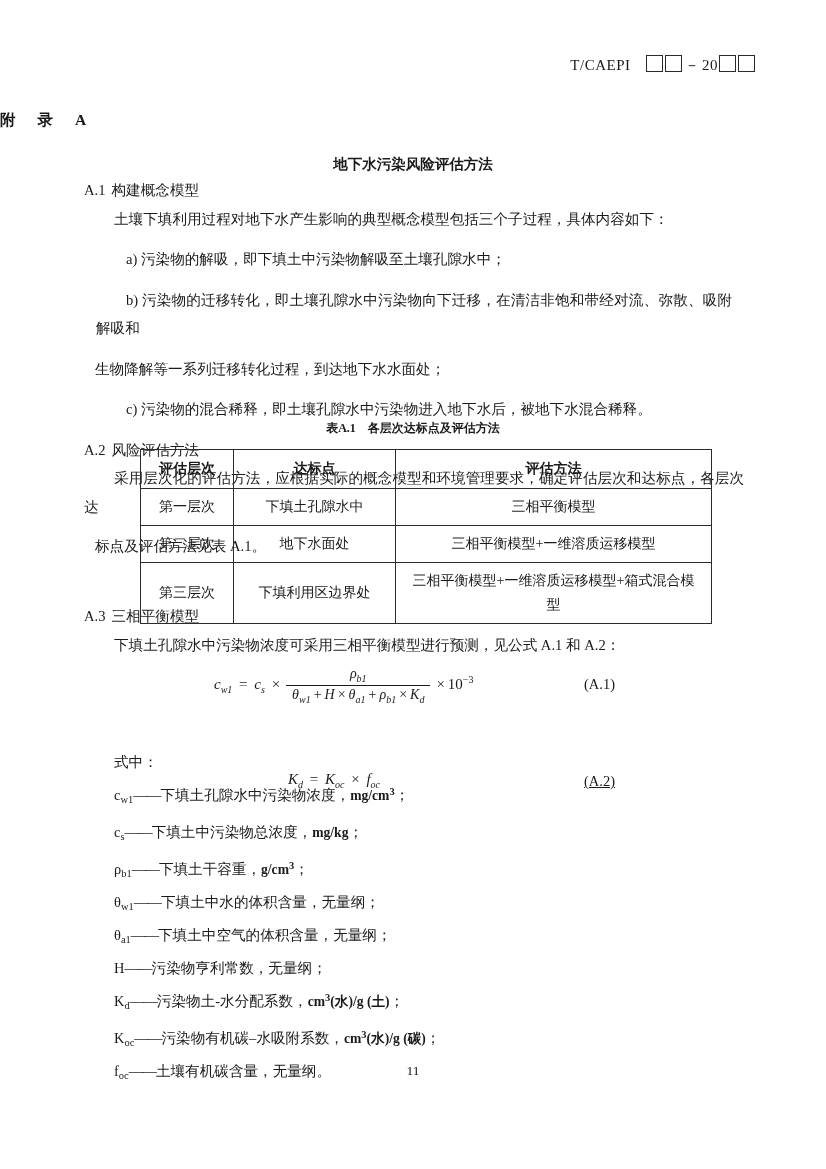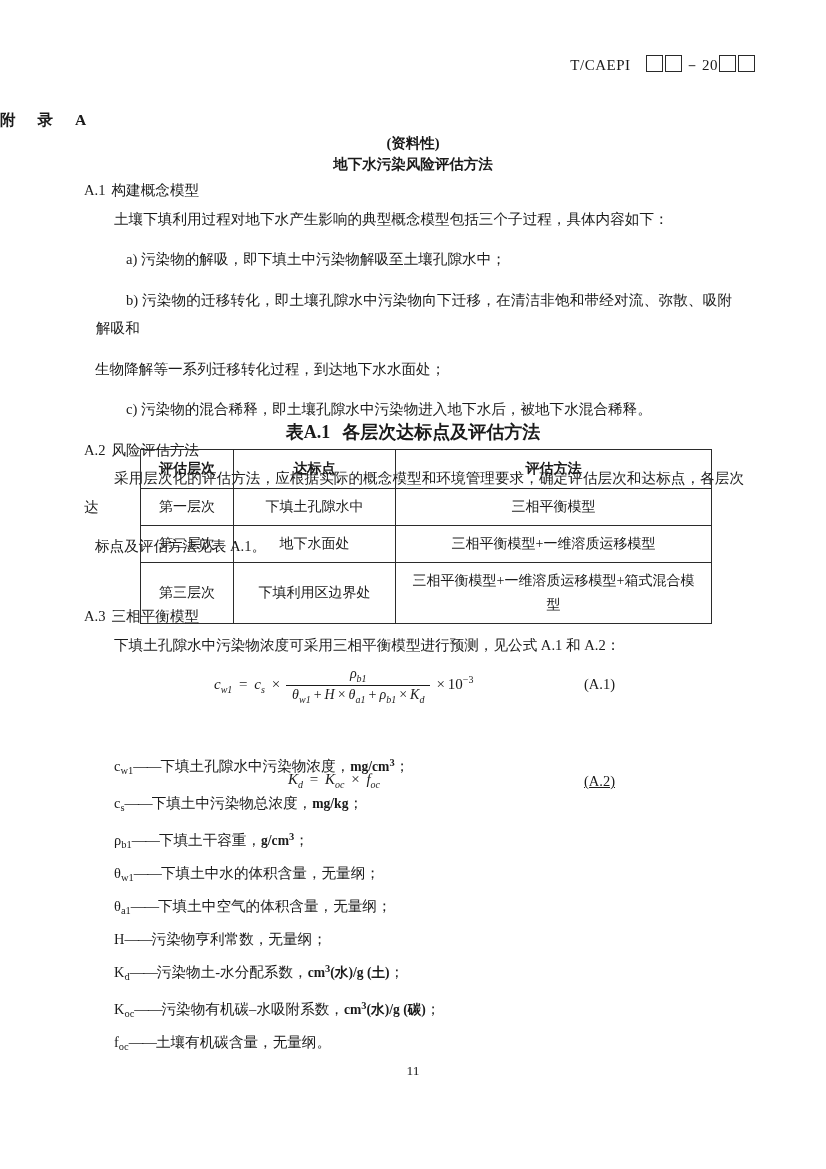--- a/index.html
+++ b/index.html
@@ -105,21 +105,21 @@
     text-justify: inter-ideograph;
   }
   .lat { font-family: "Liberation Serif", serif; }
 
   
   .tbl-caption {
     position: absolute;
     top: 420px;
     left: 0; right: 0;
     text-align: center;
-    font-size: 18px;
+    font-size: 12px;
     font-weight: bold;
   }
   .tbl-caption .cap-gap { display: inline-block; width: 12px; }
   table.grid {
     position: absolute;
     left: 140px;
     top: 449px;
     width: 571px;
     border-collapse: collapse;
     font-size: 14px;
@@ -262,21 +262,20 @@
 
 <div class="page">
 
   <div class="header">
     <span class="std-code">T/CAEPI</span><span class="gap"></span><span class="num-box"></span><span class="num-box"></span><span class="dash">－</span><span class="std-code">20</span><span class="num-box"></span><span class="num-box"></span>
   </div>
 
   <div class="annex-title">
     <span>附</span><span class="sp"></span><span>录</span><span class="sp"></span><span>A</span>
   </div>
-  <div class="annex-sub">(资料性)</div>
   <div class="annex-name">地下水污染风险评估方法</div>
 
   <div class="body">
     <p class="clause-head"><span class="no lat">A.1</span><span>构建概念模型</span></p>
     <p class="para">土壤下填利用过程对地下水产生影响的典型概念模型包括三个子过程，具体内容如下：</p>
     <p class="para-item">a) 污染物的解吸，即下填土中污染物解吸至土壤孔隙水中；</p>
     <p class="para-item">b) 污染物的迁移转化，即土壤孔隙水中污染物向下迁移，在清洁非饱和带经对流、弥散、吸附解吸和</p>
     <p class="para-flow">生物降解等一系列迁移转化过程，到达地下水水面处；</p>
     <p class="para-item">c) 污染物的混合稀释，即土壤孔隙水中污染物进入地下水后，被地下水混合稀释。</p>
 
@@ -345,20 +344,21 @@
         <span class="op">=</span>
         <span class="mi">K</span><span class="sub">oc</span>
         <span class="op">×</span>
         <span class="mi">f</span><span class="sub">oc</span>
       </div>
       <div class="eq-num" style="top:2px;text-decoration:underline;">(A.2)</div>
     </div>
   </div>
 
   <div class="where">
+    <p class="lead">式中：</p>
 
     <p class="defrow"><span class="sym">c</span><span class="sym subs">w1</span><span class="dash2">——</span><span>下填土孔隙水中污染物浓度，</span><span class="unit">mg/cm</span><span class="unit sups">3</span><span>；</span></p>
 
     <p class="defrow"><span class="sym">c</span><span class="sym subs">s</span><span class="dash2">——</span><span>下填土中污染物总浓度，</span><span class="unit">mg/kg</span><span class="unit sups"></span><span>；</span></p>
 
     <p class="defrow"><span class="sym">ρ</span><span class="sym subs">b1</span><span class="dash2">——</span><span>下填土干容重，</span><span class="unit">g/cm</span><span class="unit sups">3</span><span>；</span></p>
 
     <p class="defrow"><span class="sym">θ</span><span class="sym subs">w1</span><span class="dash2">——</span><span>下填土中水的体积含量，无量纲；</span></p>
 
     <p class="defrow"><span class="sym">θ</span><span class="sym subs">a1</span><span class="dash2">——</span><span>下填土中空气的体积含量，无量纲；</span></p>

